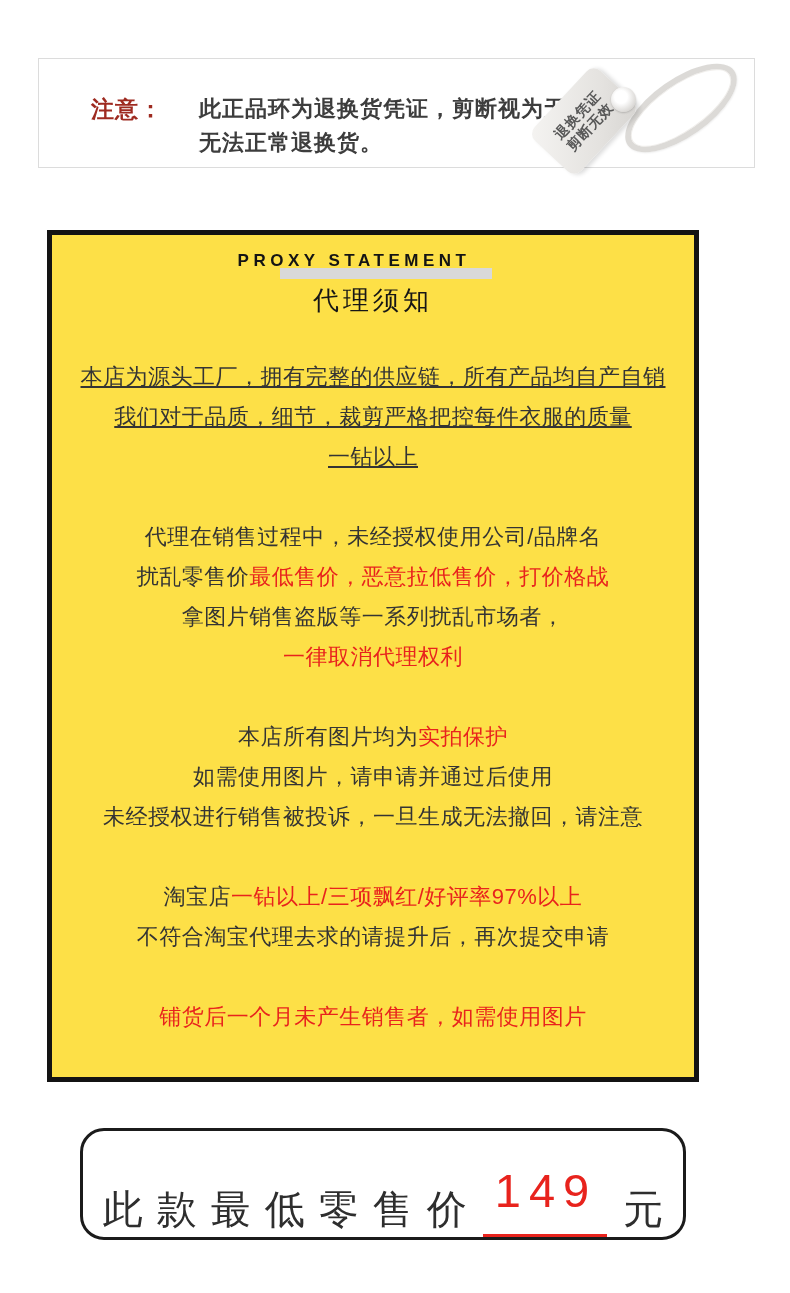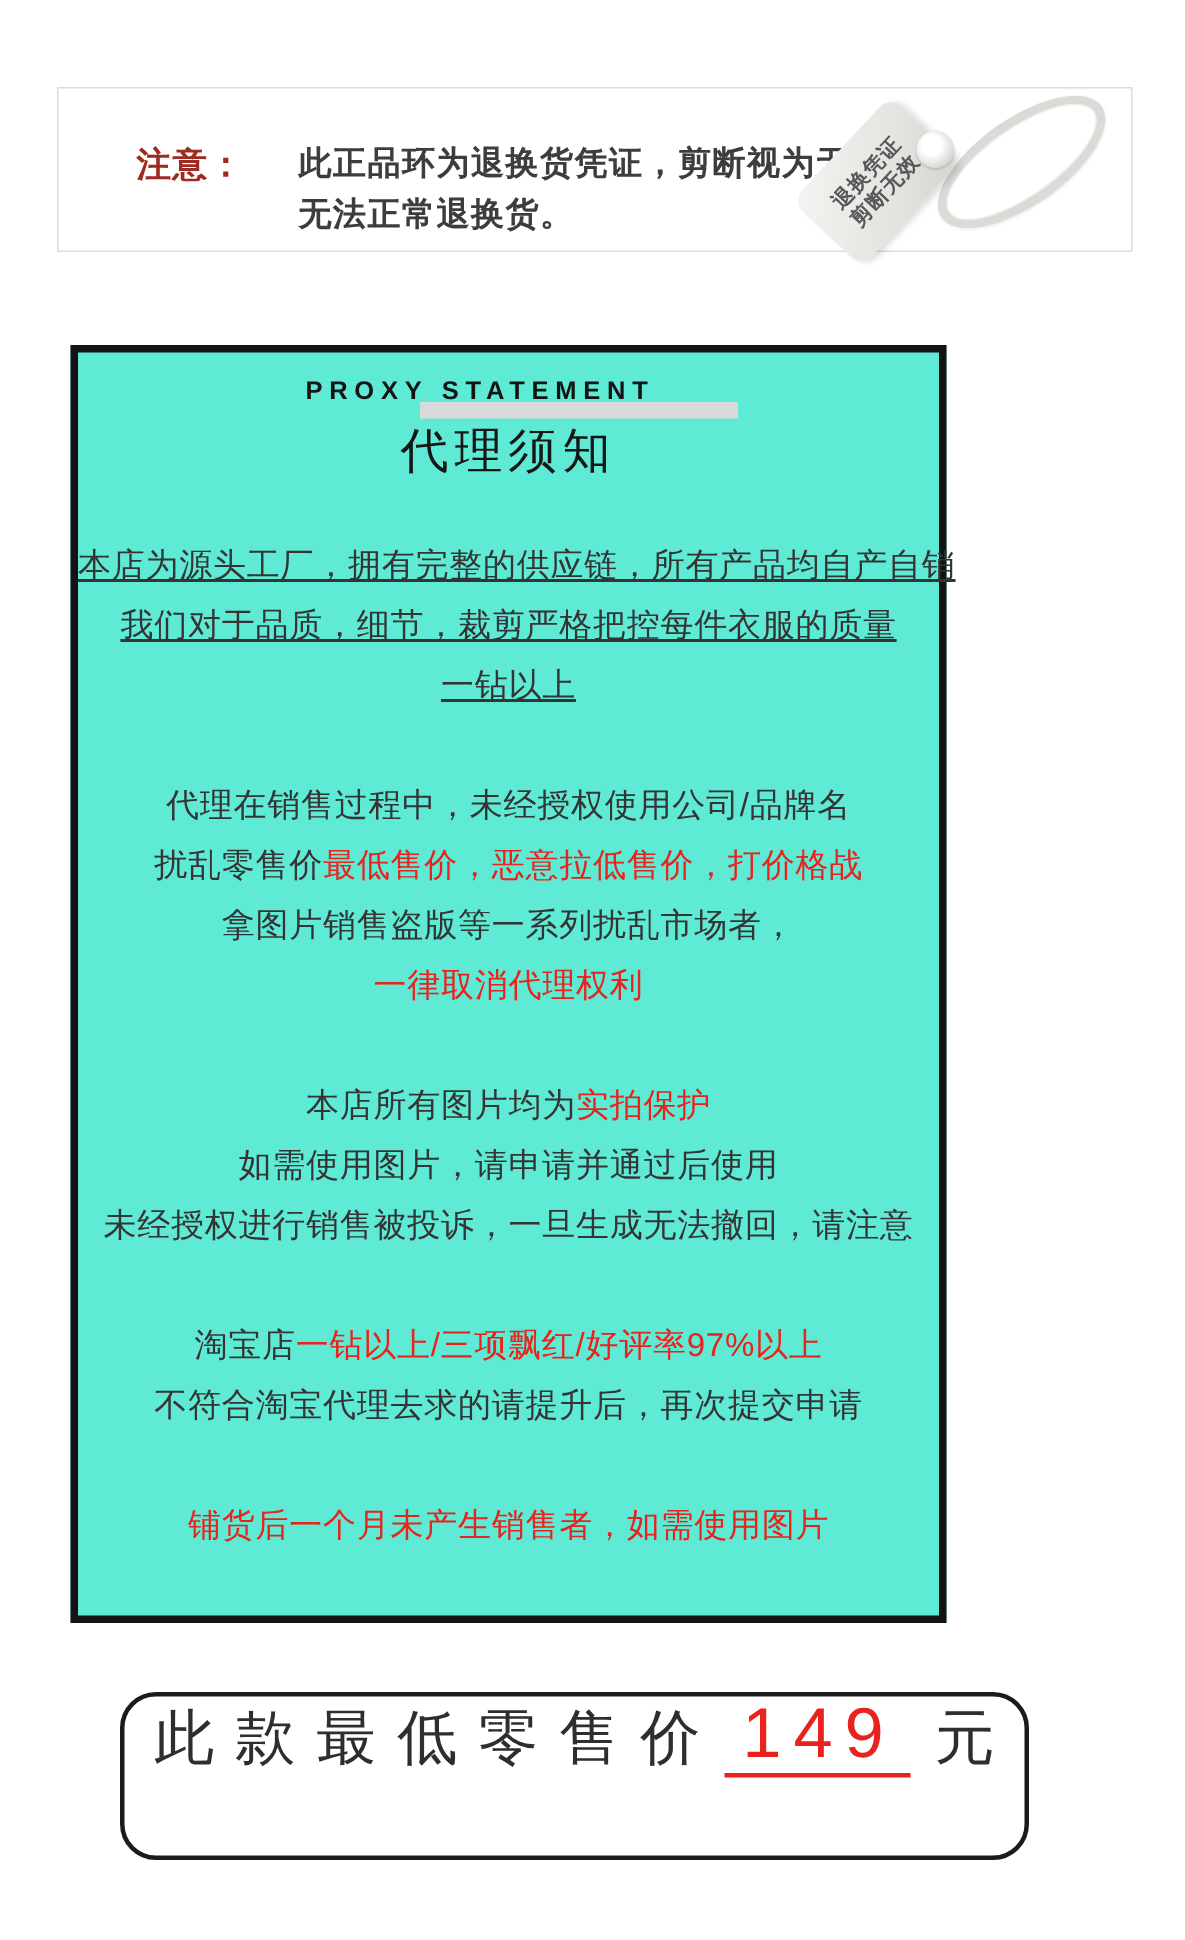--- a/index.html
+++ b/index.html
@@ -45,54 +45,54 @@
     letter-spacing:1px;text-align:center;white-space:nowrap;
   }
   .tag-grommet{
     position:absolute;left:87px;top:24px;width:25px;height:25px;border-radius:50%;
     background:radial-gradient(circle at 40% 40%,#ffffff 30%,#dad8d5 72%,#c6c4c1 100%);
     box-shadow:0 1px 2px rgba(0,0,0,0.18);
   }
 
   
   .main-box{
-    position:absolute;left:47px;top:230px;width:584px;height:852px;
-    border:5px solid #131313;background:#5eead4;text-align:center;
+    position:absolute;left:47px;top:230px;width:652px;height:852px;
+    border:5px solid #131313;background:#fde047;text-align:center;
   }
   .ps-header{position:relative;margin-top:16px;height:22px;}
   .ps-bar{
     position:absolute;left:228px;top:17px;width:212px;height:11px;
     background:var(--bar-gray);
   }
   .ps-en{
     position:relative;font-size:17px;font-weight:600;letter-spacing:4.5px;
     color:#141414;transform:translateX(-19px);white-space:nowrap;
   }
   .ps-cn{
-    margin-top:8px;font-size:32px;line-height:38px;font-weight:500;
+    margin-top:8px;font-size:26px;line-height:38px;font-weight:500;
     letter-spacing:4px;color:#161616;
   }
   .para{
     font-size:22px;line-height:40px;letter-spacing:0.5px;color:#343434;
     margin:40px 0 0 0;font-weight:400;
   }
   .para.first{margin-top:38px;text-decoration:underline;}
   .line{white-space:nowrap;}
   .red{color:var(--content-red);}
 
   
   .price-box{
     position:absolute;left:80px;top:1128px;width:606px;height:112px;
     border:3px solid #1b1b1b;border-radius:24px;background:#ffffff;
-    display:flex;align-items:flex-start;justify-content:center;
+    display:flex;align-items:flex-end;justify-content:center;
   }
   .price-prefix{font-size:40px;letter-spacing:14px;color:#2e2e2e;white-space:nowrap;}
   .price-amount{
     font-size:47px;color:var(--content-red);letter-spacing:8px;line-height:1;
-    border-bottom:3px solid var(--content-red);padding:0 10px 4px 12px;
+    border-bottom:3px solid var(--content-red);padding:0 10px 20px 12px;
     margin:0 16px 0 2px;font-weight:500;
   }
   .price-unit{font-size:40px;color:#2e2e2e;}
 </style>
 </head>
 <body>
 
 <div class="notice-box">
   <div class="notice-flex">
     <div class="notice-label">注意：</div>

